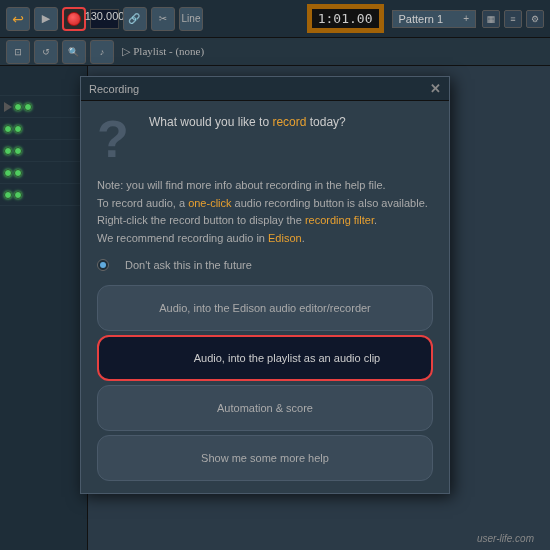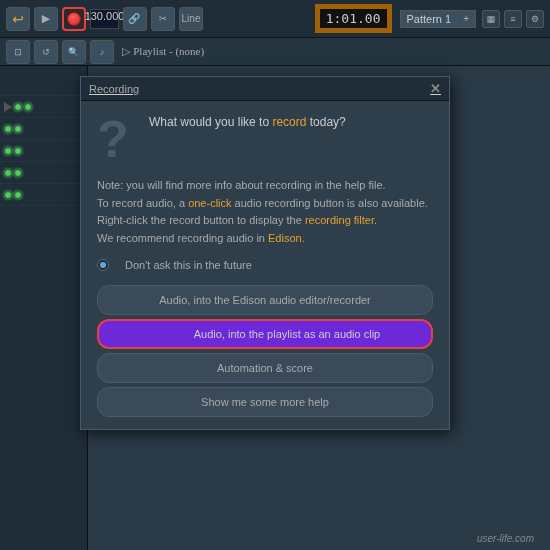--- a/index.html
+++ b/index.html
@@ -77,21 +77,21 @@
     }
 
     .pattern-box {
       background: #3a5060;
       border: 1px solid #555;
       color: #ccc;
       font-size: 11px;
       padding: 2px 6px;
       display: flex;
       align-items: center;
-      gap: 12px;
+      gap: 20px;
     }
 
     .small-icon-btn {
       width: 18px;
       height: 18px;
       background: #2e4050;
       border: 1px solid #555;
       border-radius: 2px;
       display: flex;
       align-items: center;
@@ -177,21 +177,20 @@
     }
 
     .dialog-titlebar {
       background: #1e2d38;
       height: 24px;
       display: flex;
       align-items: center;
       justify-content: space-between;
       padding: 0 8px;
       border-bottom: 1px solid #111;
-      text-decoration: underline;
     }
 
     .dialog-title {
       color: #aaa;
       font-size: 11px;
     }
 
     .dialog-close {
       color: #888;
       cursor: pointer;
@@ -265,36 +264,36 @@
 
     
     .dialog-buttons {
       display: flex;
       flex-direction: column;
       gap: 4px;
     }
 
     .dlg-btn {
       width: 100%;
-      height: 30px;
+      height: 46px;
       background: #3a4a58;
       border: 1px solid #4a5a6a;
       color: #aaa;
       font-size: 11px;
       cursor: pointer;
       display: flex;
       align-items: center;
       justify-content: center;
       border-radius: 12px;
       transition: background 0.1s;
     }
 
     .dlg-btn.highlighted {
       border: 2px solid #e84040;
-      background: #6d28d9;
+      background: #0f172a;
       color: #ccc;
       padding-left: 44px;
     }
 
     
     .watermark {
       position: absolute;
       bottom: 6px;
       right: 16px;
       color: #888;

